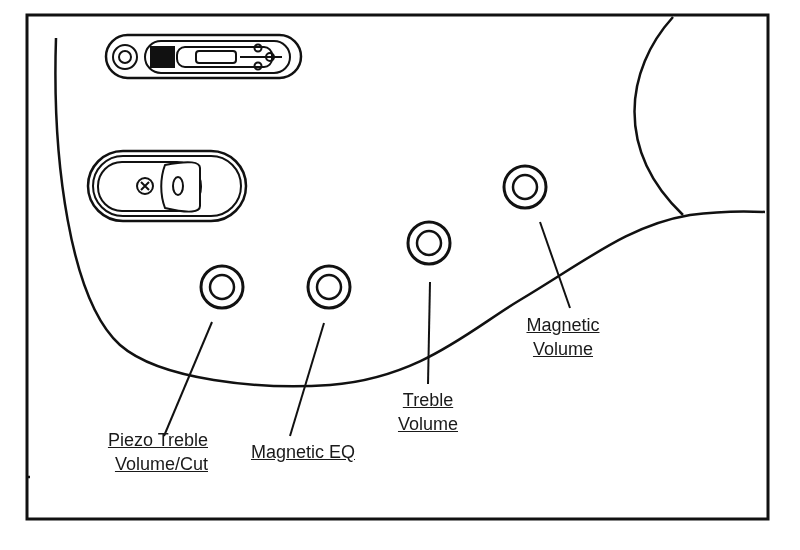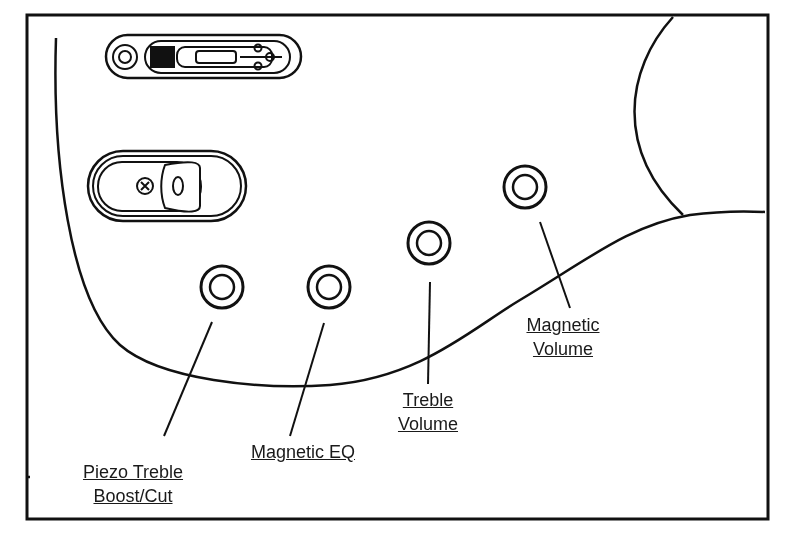--- a/index.html
+++ b/index.html
@@ -59,23 +59,23 @@
     <circle cx="525" cy="187" r="21" stroke-width="3"></circle>
     <circle cx="525" cy="187" r="12" stroke-width="2.5"></circle>
   </g>
 
   <line x1="212" y1="322" x2="164" y2="436" stroke-width="2"></line>
   <line x1="324" y1="323" x2="290" y2="436" stroke-width="2"></line>
   <line x1="430" y1="282" x2="428" y2="384" stroke-width="2"></line>
   <line x1="540" y1="222" x2="570" y2="308" stroke-width="2"></line>
 </svg>
 
-<div class="label" style="left:58px; top:460px; width:150px;">
+<div class="label" style="left:58px; top:428px; width:150px;text-align:right;">
   <div>Piezo Treble</div>
-  <div>Boost/Cut</div>
+  <div>Volume/Cut</div>
 </div>
 <div class="label" style="left:228px; top:440px; width:150px;">
   <div>Magnetic EQ</div>
 </div>
 <div class="label" style="left:378px; top:388px; width:100px;">
   <div>Treble</div>
   <div>Volume</div>
 </div>
 <div class="label" style="left:508px; top:313px; width:110px;">
   <div>Magnetic</div>

